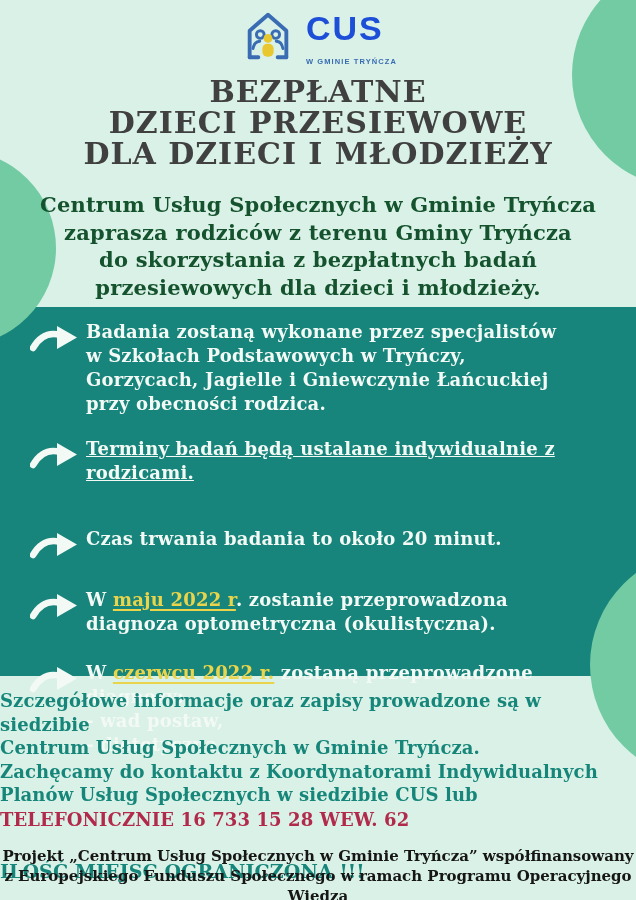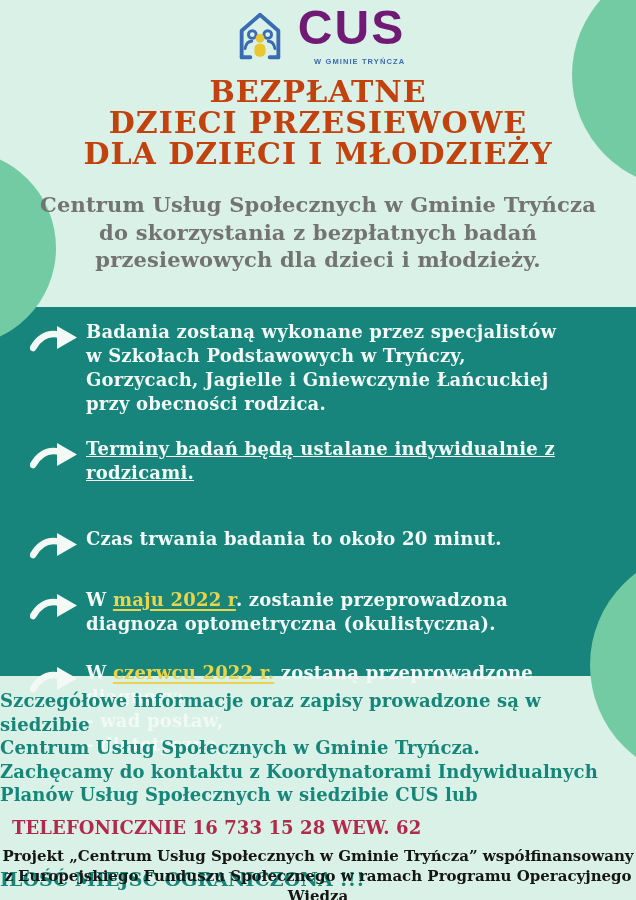--- a/index.html
+++ b/index.html
@@ -20,39 +20,39 @@
 
   
   .logo{
     position:absolute;top:8px;left:0;width:100%;
     display:flex;justify-content:center;align-items:center;gap:9px;
     z-index:3;
   }
   .logo-text{display:flex;flex-direction:column;align-items:flex-start;}
   .logo-cus{
     font-family:"Liberation Sans", sans-serif;
-    font-weight:700;color:#701a75;font-size:48px;line-height:34px;letter-spacing:2px;
+    font-weight:700;color:#1d4ed8;font-size:34px;line-height:34px;letter-spacing:2px;
   }
   .logo-sub{
     font-family:"Liberation Sans", sans-serif;
     font-weight:700;color:#3a6cb4;font-size:7.5px;letter-spacing:1.1px;margin-top:12px;align-self:flex-end;
   }
 
   
   .title{
     position:absolute;top:76px;left:0;width:100%;
-    text-align:center;color:#c2410c;
+    text-align:center;color:#404040;
     font-size:30px;line-height:31px;letter-spacing:1px;
     z-index:3;margin:0;font-weight:700;
   }
 
   
   .intro{
     position:absolute;top:191px;left:0;width:100%;
-    text-align:center;color:#737373;
+    text-align:center;color:#14532d;
     font-size:21px;line-height:27.5px;letter-spacing:.2px;
     z-index:3;
   }
 
   
   .band{
     position:absolute;top:307px;left:0;width:636px;height:369px;
     background:#17857b;z-index:1;
   }
   .band-content{
@@ -72,21 +72,21 @@
   .mb3{margin-bottom:22px;margin-top:42px;}
   .mb4{margin-bottom:25px;}
 
   
   .contact{
     position:absolute;top:689px;left:0;width:100%;
     color:#16867a;
     font-size:18px;line-height:23.5px;letter-spacing:.1px;
     z-index:3;
   }
-  .phone{color:#b22a4b;margin-top:9px;padding-left:12px;}
+  .phone{color:#b22a4b;margin-top:1px;}
   .limited{margin-top:29px;font-size:19px;}
 
   
   .footer{
     position:absolute;top:846px;left:0;width:100%;
     text-align:center;color:#161616;
     font-size:15px;line-height:20px;
     z-index:3;
   }
 </style>
@@ -121,20 +121,21 @@
   </header>
 
   <h1 class="title">
     <div>BEZPŁATNE</div>
     <div>DZIECI PRZESIEWOWE</div>
     <div>DLA DZIECI I MŁODZIEŻY</div>
   </h1>
 
   <div class="intro">
     <div>Centrum Usług Społecznych w Gminie Tryńcza</div>
+    <div>zaprasza rodziców z terenu Gminy Tryńcza</div>
     <div>do skorzystania z bezpłatnych badań</div>
     <div>przesiewowych dla dzieci i młodzieży.</div>
   </div>
 
   <div class="band-content">
 
     <div class="bullet mb1">
       <span class="arrow">
         <svg width="50" height="34" viewBox="0 0 50 34" aria-hidden="true">
           <path d="M3 27 C 10 15, 19 11, 30 14" fill="none" stroke="#f3f9f5" stroke-width="6.5" stroke-linecap="round"></path>

